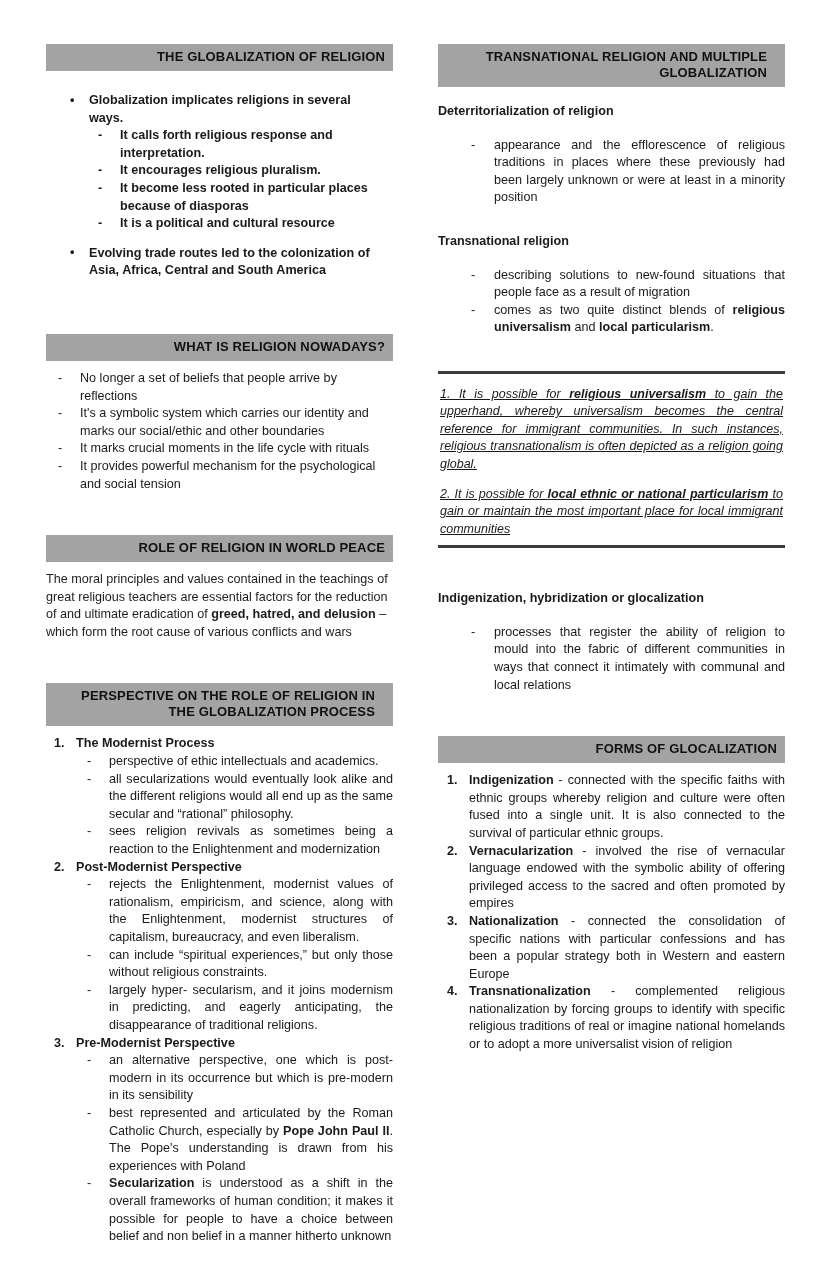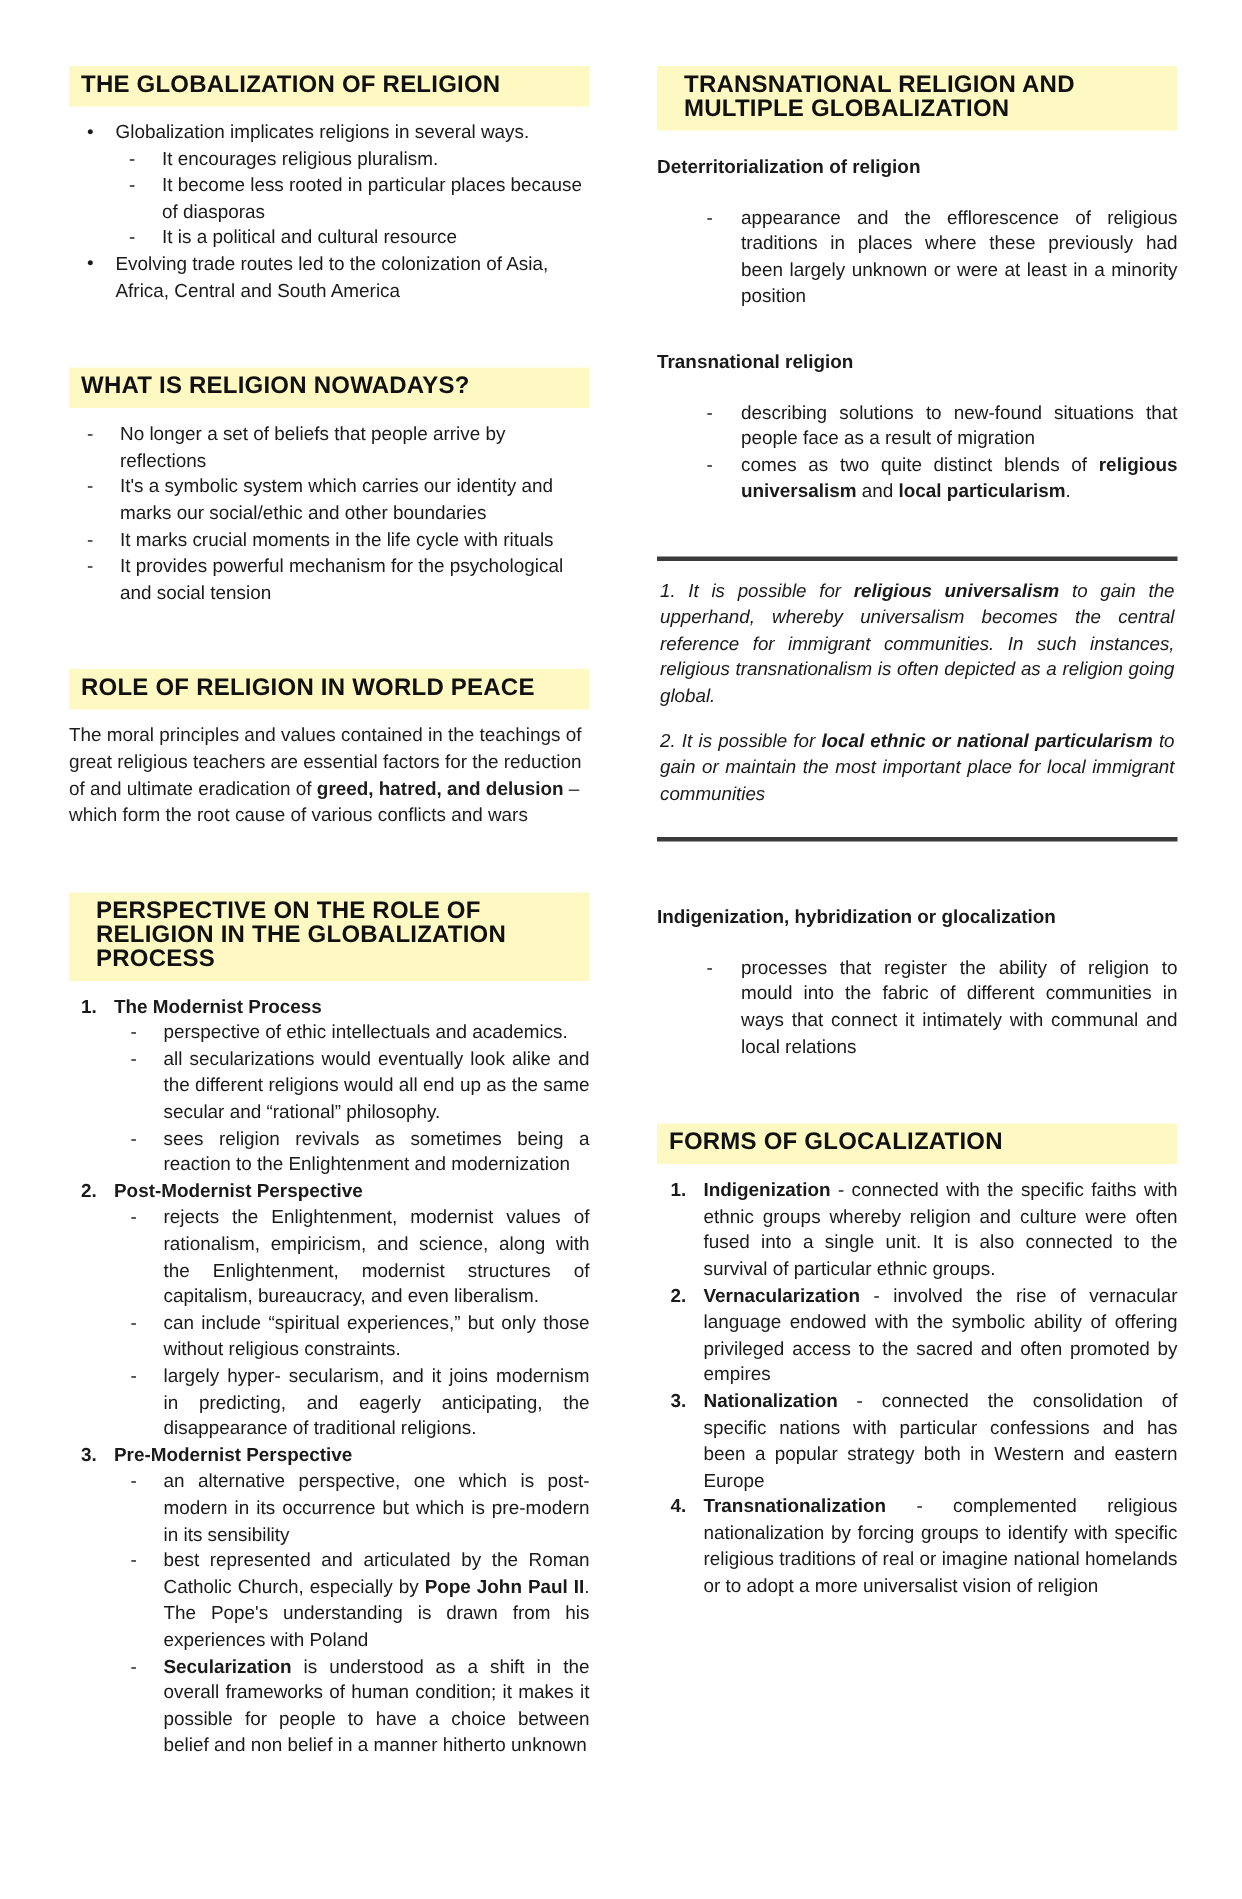--- a/index.html
+++ b/index.html
@@ -23,24 +23,24 @@
     display: flex;
     gap: 45px;
   }
   .col {
     width: 347px;
     flex: 0 0 347px;
   }
 
   
   .hdr {
-    background: #fef9c3;
-    text-align: left;
-    font-weight: bold;
-    font-size: 16px;
+    background: #a3a3a3;
+    text-align: right;
+    font-weight: bold;
+    font-size: 13px;
     line-height: 16px;
     letter-spacing: 0.15px;
     padding: 5px 8px 6px 8px;
     color: #111;
   }
   .hdr.two-line { padding: 5px 18px 6px 18px; }
 
   
   .para {
     font-size: 12.6px;
@@ -52,21 +52,22 @@
   
   ul.bul {
     list-style: none;
     margin: 0; padding: 0;
   }
   ul.bul > li {
     position: relative;
     padding-left: 31px;
     font-size: 12.6px;
     line-height: 17.6px;
-    margin: 0;
+    margin: 12px;
+    font-weight: bold;
   }
   ul.bul > li::before {
     content: "\2022";
     position: absolute;
     left: 12px; top: -0.5px;
     font-size: 12.6px;
   }
 
   ul.dash {
     list-style: none;
@@ -133,21 +134,22 @@
   .gap-xl { height: 34px; }
   .gap-xxl{ height: 42px; }
 
   
   .rule {
     border: 0;
     border-top: 3px solid #3b3b3b;
     margin: 0;
   }
   .quoteblock {
-    padding: 12px 2px 20px 2px;
+    padding: 12px 2px 7px 2px;
+    text-decoration: underline;
   }
   .quoteblock p {
     margin: 0;
     font-style: italic;
     font-size: 12.5px;
     line-height: 17.4px;
     text-align: justify;
   }
   .quoteblock p + p { margin-top: 13px; }
 
@@ -163,20 +165,21 @@
 <div class="page">
 
   <div class="col">
 
     <div class="hdr">THE GLOBALIZATION OF RELIGION</div>
     <div class="gap-s"></div>
     <ul class="bul">
       <li>
         <span>Globalization implicates religions in several ways.</span>
         <ul class="dash">
+          <li><span>It calls forth religious response and interpretation.</span></li>
           <li><span>It encourages religious pluralism.</span></li>
           <li><span>It become less rooted in particular places because of diasporas</span></li>
           <li><span>It is a political and cultural resource</span></li>
         </ul>
       </li>
       <li>
         <span>Evolving trade routes led to the colonization of Asia, Africa, Central and South America</span>
       </li>
     </ul>
 

